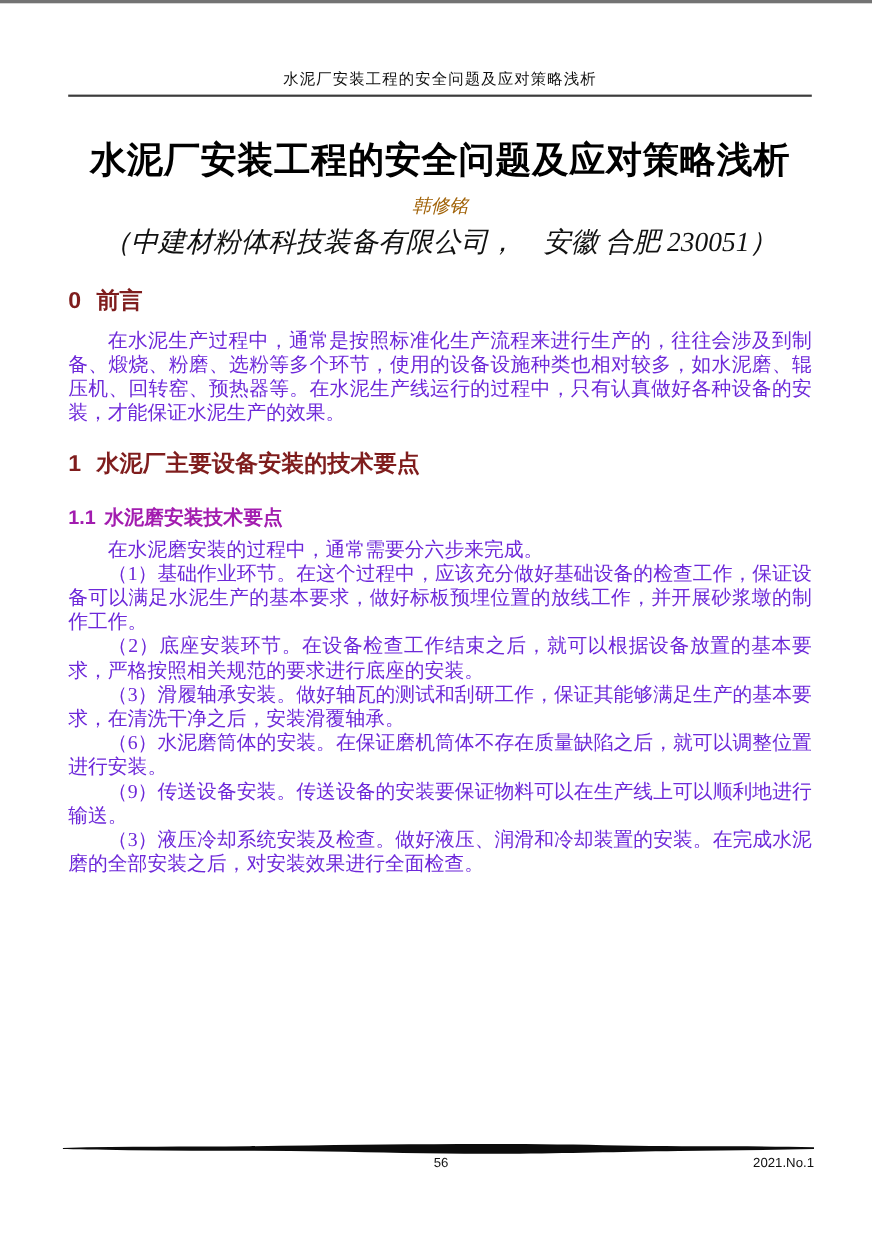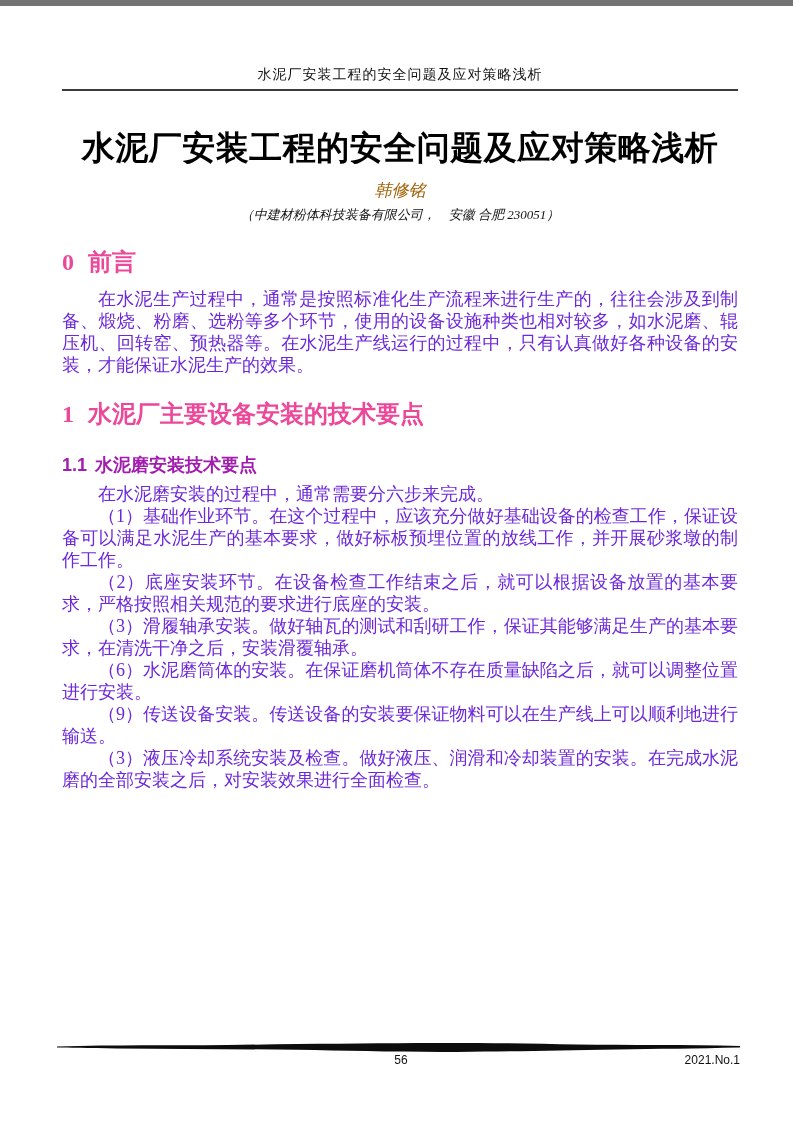--- a/index.html
+++ b/index.html
@@ -9,21 +9,21 @@
   }
   .page {
     position: relative;
     width: 793px;
     height: 1122px;
     background: #ffffff;
     overflow: hidden;
     font-family: "Liberation Serif", serif;
     color: #1a1a1a;
     box-sizing: border-box;
-    border-top: 6px solid #737373;
+    border-top: 3px solid #737373;
   }
   .content {
     position: absolute;
     left: 62px;
     right: 55px;
     top: 0;
   }
   
   .running-header {
     margin-top: 60px;
@@ -51,34 +51,34 @@
     text-align: center;
     font-size: 17px;
     font-style: italic;
     color: #a16207;
     line-height: 1.35;
     font-family: "Liberation Serif", serif;
   }
   .affiliation-line {
     margin-top: 3px;
     text-align: center;
-    font-size: 13px;
+    font-size: 25px;
     font-style: italic;
     color: #111;
     line-height: 1.4;
     font-family: "Liberation Serif", serif;
   }
   
   .h-level1 {
     margin-top: 20px;
     margin-bottom: 8px;
-    font-family: Liberation Serif, serif;
+    font-family: Liberation Sans, sans-serif;
     font-weight: bold;
-    font-size: 24px;
-    color: #ec4899;
+    font-size: 21px;
+    color: #7f1d1d;
     line-height: 1.5;
   }
   .h-level1 .h-num { margin-right: 14px; }
   .h-level2 {
     margin-top: 20px;
     margin-bottom: 4px;
     font-family: "Liberation Sans", sans-serif;
     font-weight: bold;
     font-size: 18px;
     color: #a21caf;

